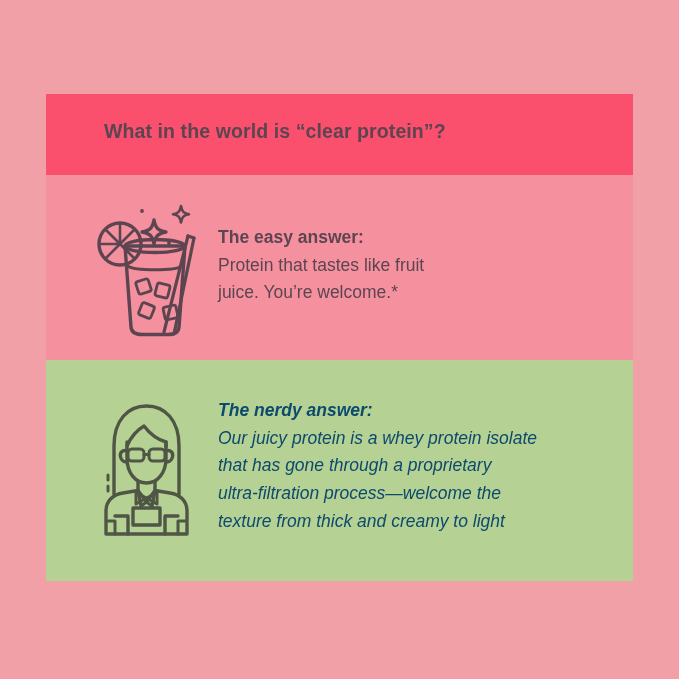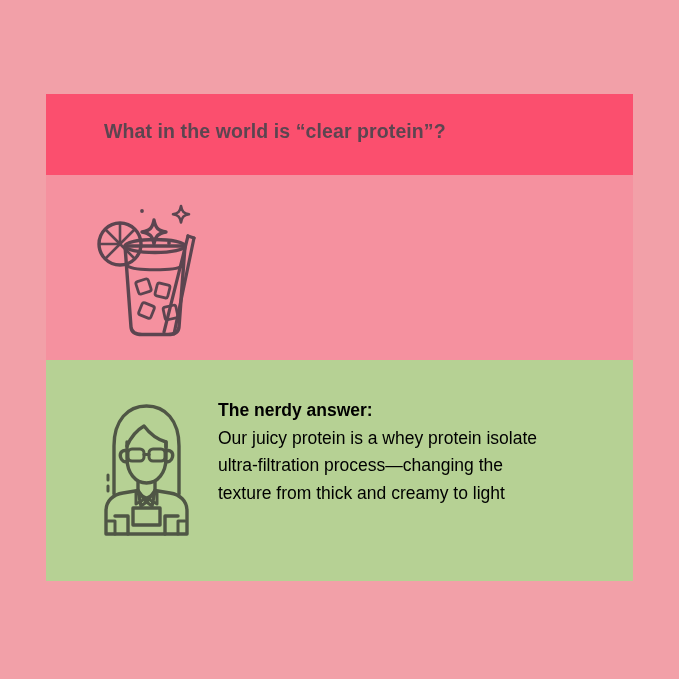--- a/index.html
+++ b/index.html
@@ -61,21 +61,21 @@
     position:absolute;left:0;top:266px;
     width:587px;height:221px;
     background:#b6d194;
   }
 
   
   .answer-text{
     position:absolute;
     color:#5c4550;
   }
-  .answer-text.green{ color:#000000; }
+  .answer-text.green{ color:#0c4a6e;font-style:italic; }
   .answer-heading{
     font-size:17.5px;
     font-weight:bold;
     margin:0 0 2px 0;
     line-height:1.35;
   }
   .answer-body{
     font-size:17.5px;
     font-weight:normal;
     margin:0;
@@ -135,20 +135,27 @@
         <path d="M84 140 L104 44" stroke-width="3.2"></path>
         <path d="M98 42 L104 44" stroke-width="3.2"></path>
 
         <rect x="47" y="86" width="13" height="13" rx="2.2" transform="rotate(-18 53.5 92.5)" stroke-width="2.8"></rect>
         <rect x="66" y="90" width="13" height="13" rx="2.2" transform="rotate(14 72.5 96.5)" stroke-width="2.8"></rect>
         <rect x="50" y="110" width="13" height="13" rx="2.2" transform="rotate(22 56.5 116.5)" stroke-width="2.8"></rect>
         <rect x="74" y="112" width="13" height="13" rx="2.2" transform="rotate(-12 80.5 118.5)" stroke-width="2.8"></rect>
       </svg>
     </div>
 
+    <div class="answer-text easy-text">
+      <p class="answer-heading">The easy answer:</p>
+      <p class="answer-body">
+        <span class="line">Protein that tastes like fruit</span>
+        <span class="line">juice. You’re welcome.*</span>
+      </p>
+    </div>
 
     <div class="green-panel"></div>
 
     <div class="icon-wrap person-icon">
       <svg width="125" height="150" viewBox="0 0 125 150" fill="none" stroke="#4f5645" stroke-width="3.4" stroke-linecap="round" stroke-linejoin="round">
 
         <path d="M30 100 L30 52 C30 26 44 12 62.5 12 C81 12 95 26 95 52 L95 100"></path>
 
         <path d="M43 48 L43 64 C43 79 51.5 89 62.5 89 C73.5 89 82 79 82 64 L82 48"></path>
 
@@ -182,19 +189,20 @@
 
         <path d="M24 92 L24 97" stroke-width="3"></path>
         <path d="M24 81 L24 86" stroke-width="3"></path>
       </svg>
     </div>
 
     <div class="answer-text nerdy-text green">
       <p class="answer-heading">The nerdy answer:</p>
       <p class="answer-body">
         <span class="line">Our juicy protein is a whey protein isolate</span>
-        <span class="line">ultra-filtration process—changing the</span>
+        <span class="line">that has gone through a proprietary</span>
+        <span class="line">ultra-filtration process—welcome the</span>
         <span class="line">texture from thick and creamy to light</span>
       </p>
     </div>
 
   </div>
 </div>
 
 </body></html>

